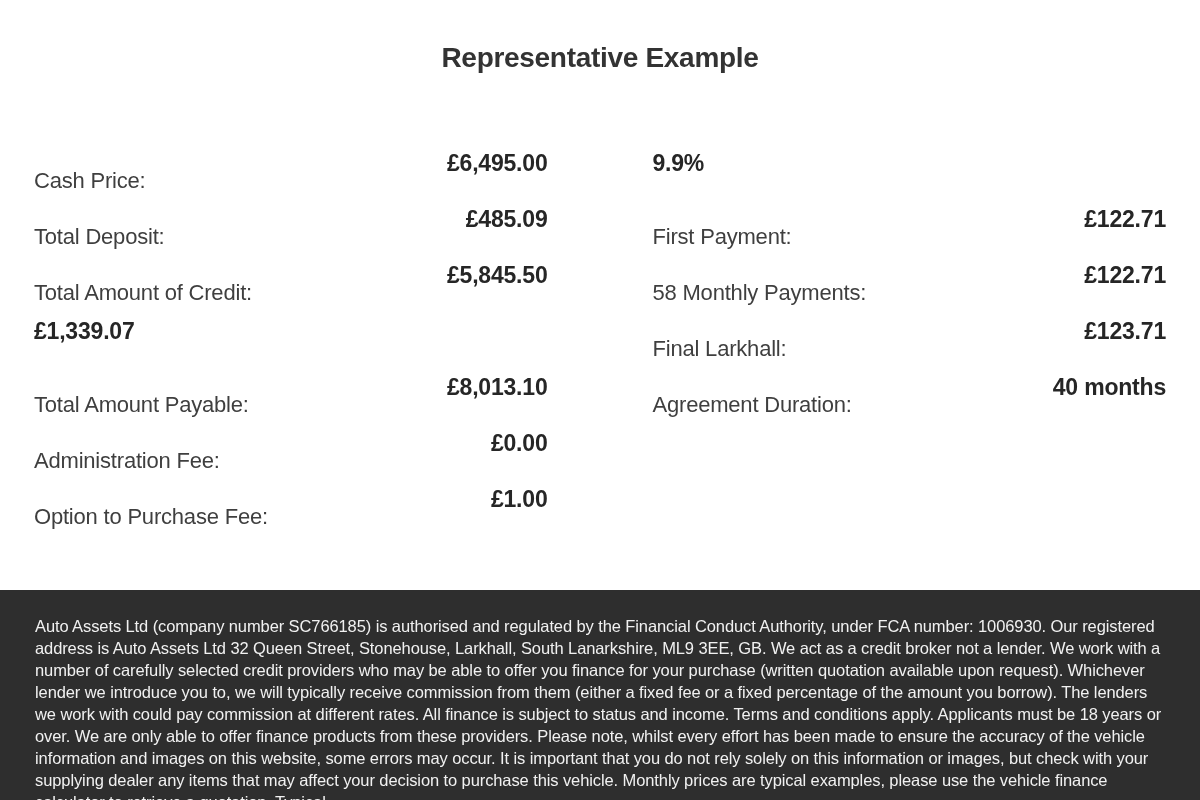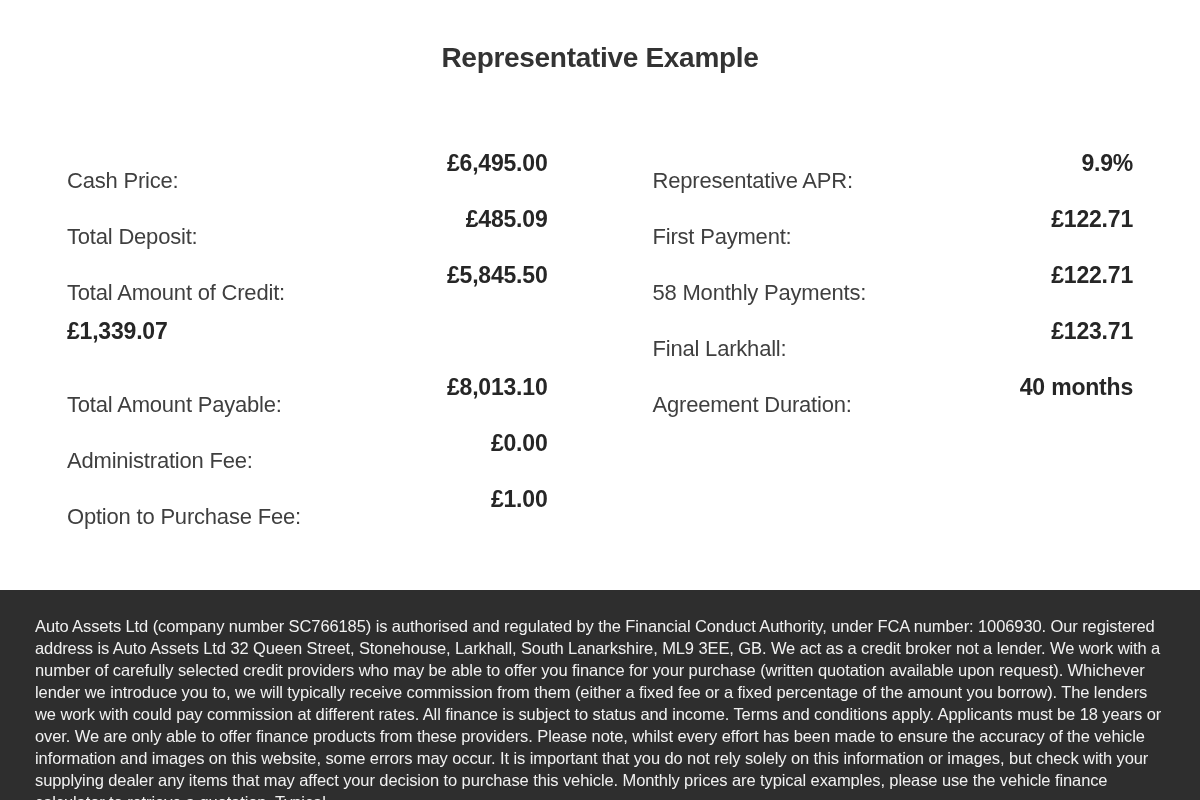--- a/index.html
+++ b/index.html
@@ -13,21 +13,21 @@
   * { margin: 0; padding: 0; box-sizing: border-box; }
   html, body {
     width: 1200px;
     height: 800px;
     overflow: hidden;
     background: var(--page-bg);
     font-family: "Liberation Sans", "DejaVu Sans", sans-serif;
     position: relative;
   }
   .main {
-    padding: 0 67px;
+    padding: 0 34px;
   }
   .page-title {
     margin-top: 42px;
     text-align: center;
     font-size: 28px;
     font-weight: 700;
     color: var(--text-dark);
     letter-spacing: -0.3px;
   }
   .columns {
@@ -105,21 +105,20 @@
           <span class="finance-label">Administration Fee:</span>
           <span class="finance-value">£0.00</span>
         </div>
         <div class="finance-row">
           <span class="finance-label">Option to Purchase Fee:</span>
           <span class="finance-value">£1.00</span>
         </div>
       </div>
     <div class="col">
         <div class="finance-row">
-          <span class="finance-label">Representative APR:</span>
           <span class="finance-value">9.9%</span>
         </div>
         <div class="finance-row">
           <span class="finance-label">First Payment:</span>
           <span class="finance-value">£122.71</span>
         </div>
         <div class="finance-row">
           <span class="finance-label">58 Monthly Payments:</span>
           <span class="finance-value">£122.71</span>
         </div>

